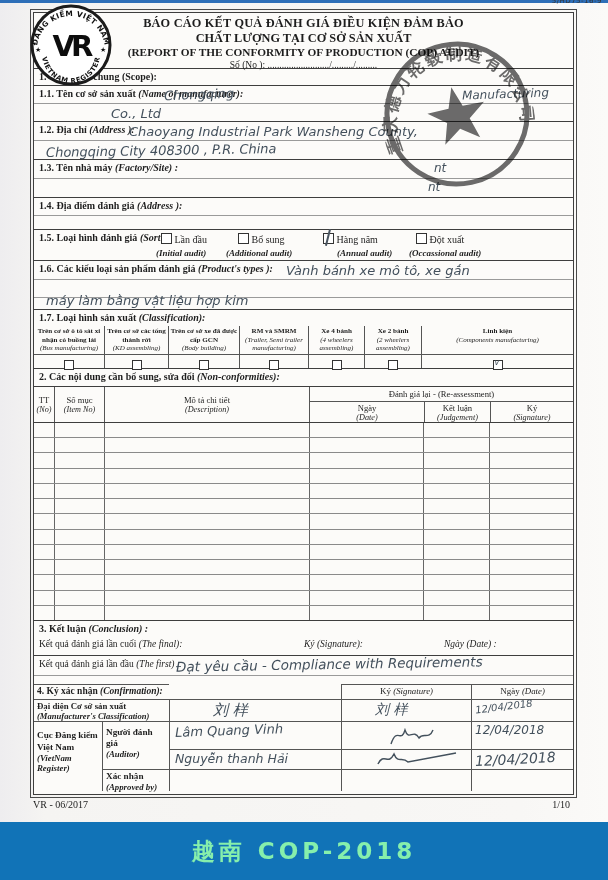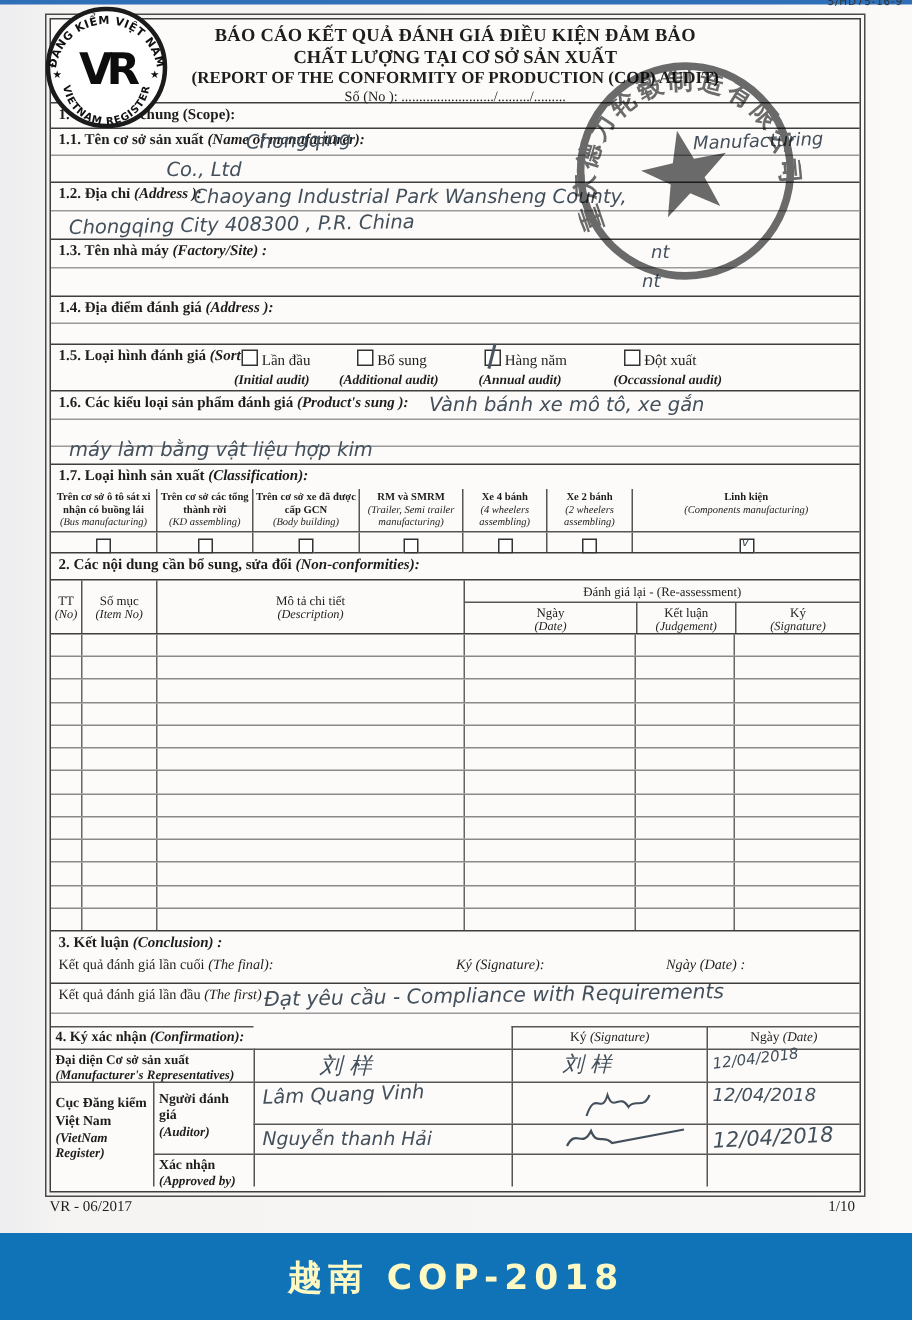--- a/index.html
+++ b/index.html
@@ -68,21 +68,21 @@
   .c0{width:20px}.c1{width:50px}.c2{width:205px}.c3{width:114px}.c4{width:66px}.c5{flex:1}
   
   .s4{display:grid;grid-template-columns:68px 67px 172px 130px 1fr;grid-template-rows:15px 22px 28px 20px 22px;font-size:9px;box-sizing:border-box;}
   .s4 > div{box-sizing:border-box;position:relative;padding:1px 3px;}
   .bl{border-left:1px solid #555;}
   .bt{border-top:1px solid #555;}
   .s4 .hd{text-align:center;font-size:9px;}
   .s4 .hd i{font-size:8.8px;}
   .footer-codes{position:absolute;left:33px;top:799px;width:541px;font-size:10px;}
   .footer-bar{position:absolute;left:0;top:822px;width:608px;height:58px;background:var(--blue,#1173b7);display:flex;align-items:center;justify-content:center;}
-  .footer-bar span{color:#fef9c3;font-family:"DejaVu Sans",sans-serif;font-weight:bold;font-size:23px;letter-spacing:4px;}
+  .footer-bar span{color:#86efac;font-family:"DejaVu Sans",sans-serif;font-weight:bold;font-size:23px;letter-spacing:4px;}
   .sig-svg{position:absolute;z-index:2;}
 </style>
 </head>
 <body style="--blue: #1173b7; --strip: #2e6fb8;">
 
 <div class="top-strip"></div>
 <div class="corner-ref">5/HD75-16-9</div>
 
 <div class="form">
 
@@ -162,27 +162,27 @@
     <span class="lb">1.5. Loại hình đánh giá</span>
     <span class="en">(Sort ):</span>
     <span class="hwabs" style="left:127px;top:3px"><span class="cb"></span> <span>Lần đầu</span></span>
     <span class="hwabs" style="left:204px;top:3px"><span class="cb"></span> <span>Bổ sung</span></span>
     <span class="hwabs" style="left:289px;top:3px"><span class="cb checked"></span> <span>Hàng năm</span></span>
     <span class="hwabs" style="left:382px;top:3px"><span class="cb"></span> <span>Đột xuất</span></span>
   </div>
   <div class="fr bd" style="height:13px;font-size:9px">
     <span class="hwabs en" style="left:122px;top:-1px;font-size:9px">(Initial audit)</span>
     <span class="hwabs en" style="left:192px;top:-1px;font-size:9px">(Additional audit)</span>
-    <span class="hwabs en" style="left:285px;top:-1px;font-size:9px">(Annual audit)</span>
+    <span class="hwabs en" style="left:303px;top:-1px;font-size:9px">(Annual audit)</span>
     <span class="hwabs en" style="left:375px;top:-1px;font-size:9px">(Occassional audit)</span>
   </div>
 
   <div class="fr" style="height:19px">
     <span class="lb">1.6. Các kiểu loại sản phẩm đánh giá</span>
-    <span class="en">(Product's sung ):</span>
+    <span class="en">(Product's types ):</span>
     <span class="hw hwabs" style="left:252px;top:1px;font-size:13px">Vành   bánh xe   mô tô,   xe gắn</span>
   </div>
   <div class="fr" style="height:18px">
     <span class="hw hwabs" style="left:12px;top:12px;font-size:13px">máy   làm   bằng   vật   liệu   hợp   kim</span>
   </div>
   <div class="fr bd" style="height:12px"></div>
 
   <div class="fr nb" style="height:16px">
     <span class="lb">1.7. Loại hình sản xuất</span>
     <span class="en">(Classification):</span>
@@ -369,21 +369,21 @@
 
     <div style="grid-column:1/3;grid-row:1" class="bt">
       <span class="lb" style="font-size:9.5px">4. Ký xác nhận</span>
       <span class="en" style="font-size:9.5px">(Confirmation):</span>
     </div>
     <div style="grid-column:4;grid-row:1" class="bl bt hd"><span>Ký</span> <i>(Signature)</i></div>
     <div style="grid-column:5;grid-row:1" class="bl bt hd"><span>Ngày</span> <i>(Date)</i></div>
 
     <div style="grid-column:1/3;grid-row:2" class="bt">
       <span class="lb" style="font-size:8.8px;display:block;line-height:10px">Đại diện Cơ sở sản xuất</span>
-      <span class="en" style="font-size:8.6px;line-height:9px">(Manufacturer's Representatives)</span>
+      <span class="en" style="font-size:8.6px;line-height:9px">(Manufacturer's Classification)</span>
     </div>
     <div style="grid-column:3;grid-row:2" class="bl bt">
       <span class="hw" style="font-size:15px;margin-left:40px">刘 样</span>
     </div>
     <div style="grid-column:4;grid-row:2" class="bl bt">
       <span class="hw" style="font-size:14px;margin-left:30px">刘 样</span>
     </div>
     <div style="grid-column:5;grid-row:2" class="bl bt">
       <span class="hw" style="font-size:10px;display:inline-block;transform:rotate(-7deg)">12/04/2018</span>
     </div>

